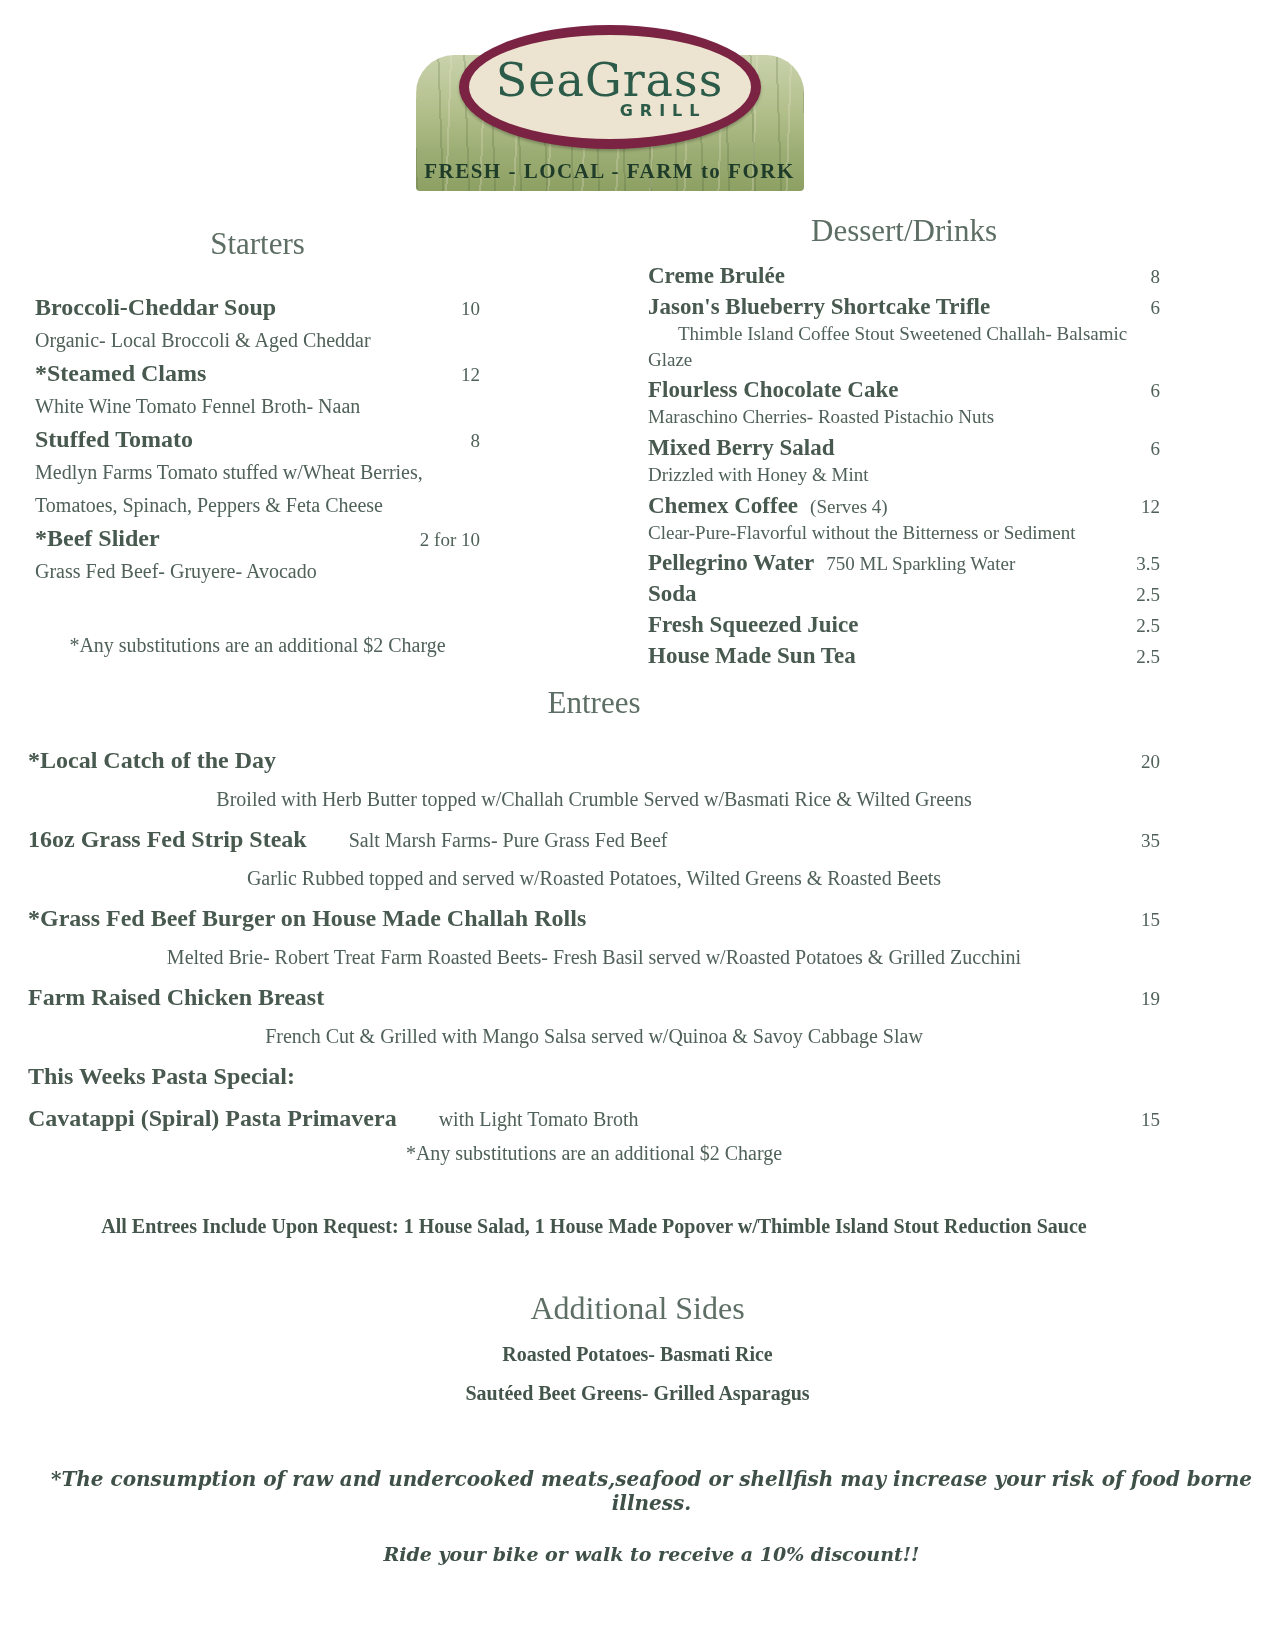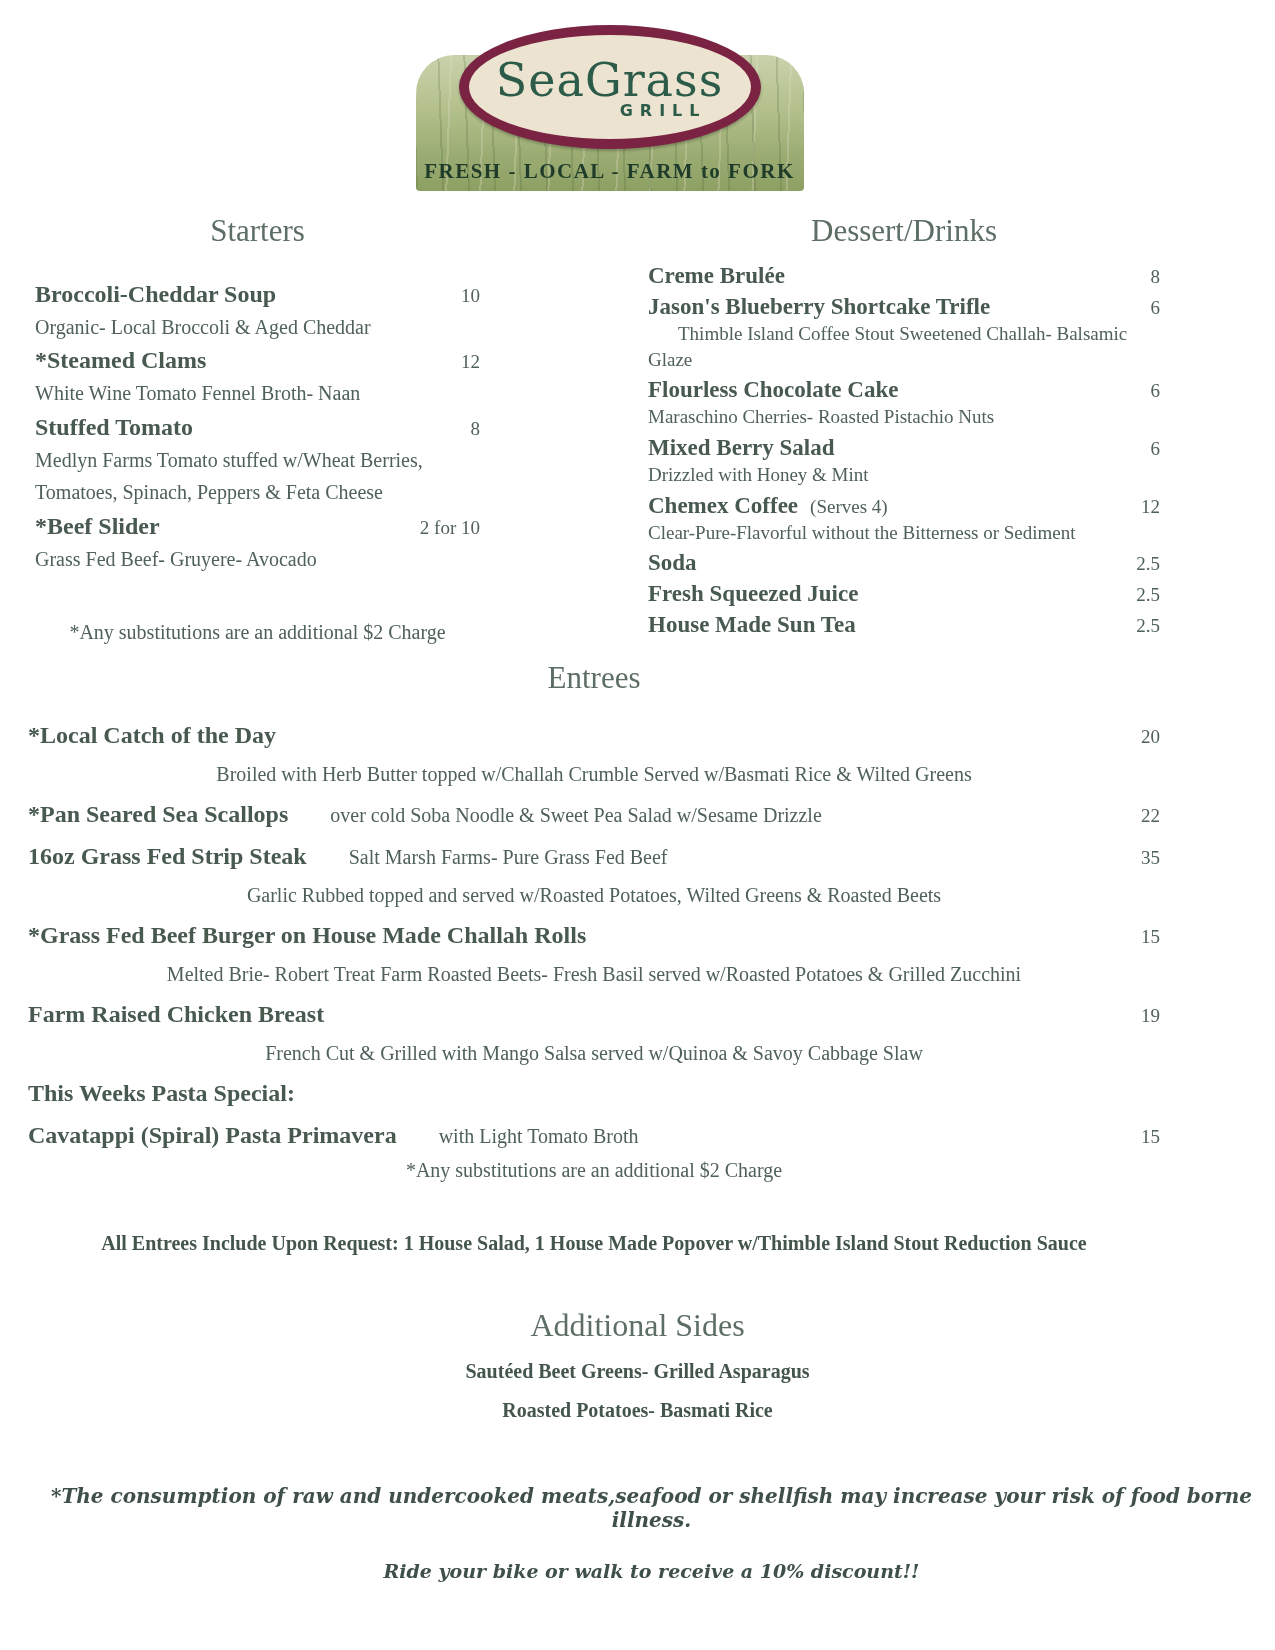--- a/index.html
+++ b/index.html
@@ -66,21 +66,21 @@
 
   
   .section-title{
     font-size:31px;
     text-align:center;
     color:#5d6e64;
   }
   .price{ font-size:19px; color:#4f6158; white-space:nowrap; }
 
   
-  .menu-columns{ display:flex; margin-top:22px; padding-left:35px; padding-right:115px; }
+  .menu-columns{ display:flex; margin-top:22px; padding-left:35px; padding-right:115px;align-items:center; }
   .col-left{ width:445px; margin-right:168px; flex:none; }
   .col-right{ flex:1; }
 
   .col-left .section-title{ margin-bottom:32px; }
   .col-right .section-title{ margin-bottom:14px; }
 
   .s-row{ display:flex; justify-content:space-between; align-items:baseline; margin-top:4px; }
   .item-name{ font-weight:bold; font-size:24px; color:#48594f; }
   .s-desc{ font-size:20px; line-height:1.62; margin-top:3px; }
   .starters-note{ margin-top:46px; text-align:center; font-size:20px; }
@@ -207,20 +207,27 @@
 
     <div>
       <div class="d-row">
         <span class="d-name">Chemex Coffee</span>
         <span class="d-suffix">(Serves  4)</span>
         <span class="d-price">12</span>
       </div>
       <div class="d-desc">Clear-Pure-Flavorful without the Bitterness or Sediment</div>
     </div>
 
+    <div>
+      <div class="d-row">
+        <span class="d-name">Pellegrino Water</span>
+        <span class="d-suffix">750 ML Sparkling Water</span>
+        <span class="d-price">3.5</span>
+      </div>
+    </div>
 
     <div>
       <div class="d-row">
         <span class="d-name">Soda</span>
         <span class="d-price">2.5</span>
       </div>
     </div>
 
     <div>
       <div class="d-row">
@@ -242,27 +249,20 @@
   <div class="section-title">Entrees</div>
 
   <div>
     <div class="e-row">
       <span class="e-name">*Local Catch of the Day</span>
       <span class="e-price">20</span>
     </div>
     <div class="e-desc">Broiled with Herb Butter topped w/Challah Crumble Served w/Basmati Rice &amp; Wilted Greens</div>
   </div>
 
-  <div>
-    <div class="e-row">
-      <span class="e-name">*Pan Seared Sea Scallops</span>
-      <span class="e-suffix">over cold Soba Noodle &amp; Sweet Pea Salad w/Sesame Drizzle</span>
-      <span class="e-price">22</span>
-    </div>
-  </div>
 
   <div>
     <div class="e-row">
       <span class="e-name">16oz Grass Fed Strip Steak</span>
       <span class="e-suffix">Salt Marsh Farms- Pure Grass Fed Beef</span>
       <span class="e-price">35</span>
     </div>
     <div class="e-desc">Garlic Rubbed topped and served w/Roasted Potatoes, Wilted Greens &amp; Roasted Beets</div>
   </div>
 
@@ -295,20 +295,20 @@
       <span class="e-price">15</span>
     </div>
   </div>
 
   <div class="entrees-note">*Any substitutions are an additional $2 Charge</div>
   <div class="include-note">All Entrees Include Upon Request: 1 House Salad, 1 House Made Popover w/Thimble Island Stout Reduction Sauce</div>
 </div>
 
 <div class="sides">
   <div class="section-title">Additional Sides</div>
+  <div class="side-line">Roasted Potatoes- Basmati Rice</div>
   <div class="side-line">Sautéed Beet Greens- Grilled Asparagus</div>
-  <div class="side-line">Roasted Potatoes- Basmati Rice</div>
 </div>
 
 <div class="footer">
   <div class="footer-disclaimer">*The consumption of raw and undercooked meats,seafood or shellfish may increase your risk of food borne illness.</div>
   <div class="footer-promo">Ride your bike or walk to receive a 10% discount!!</div>
 </div>
 
 </body></html>

